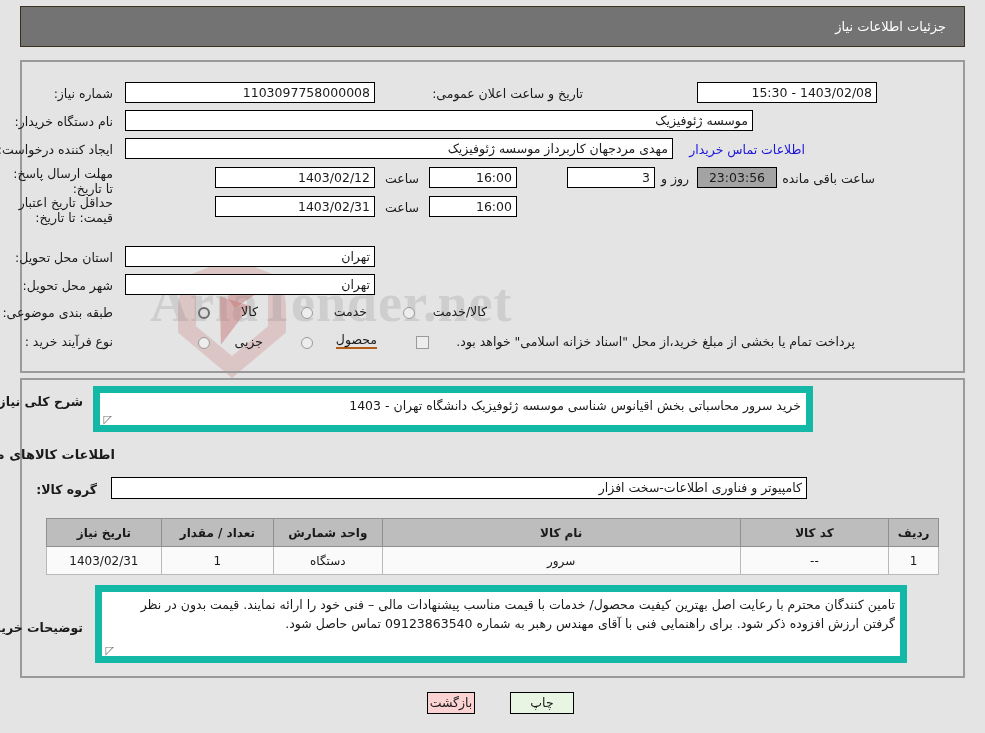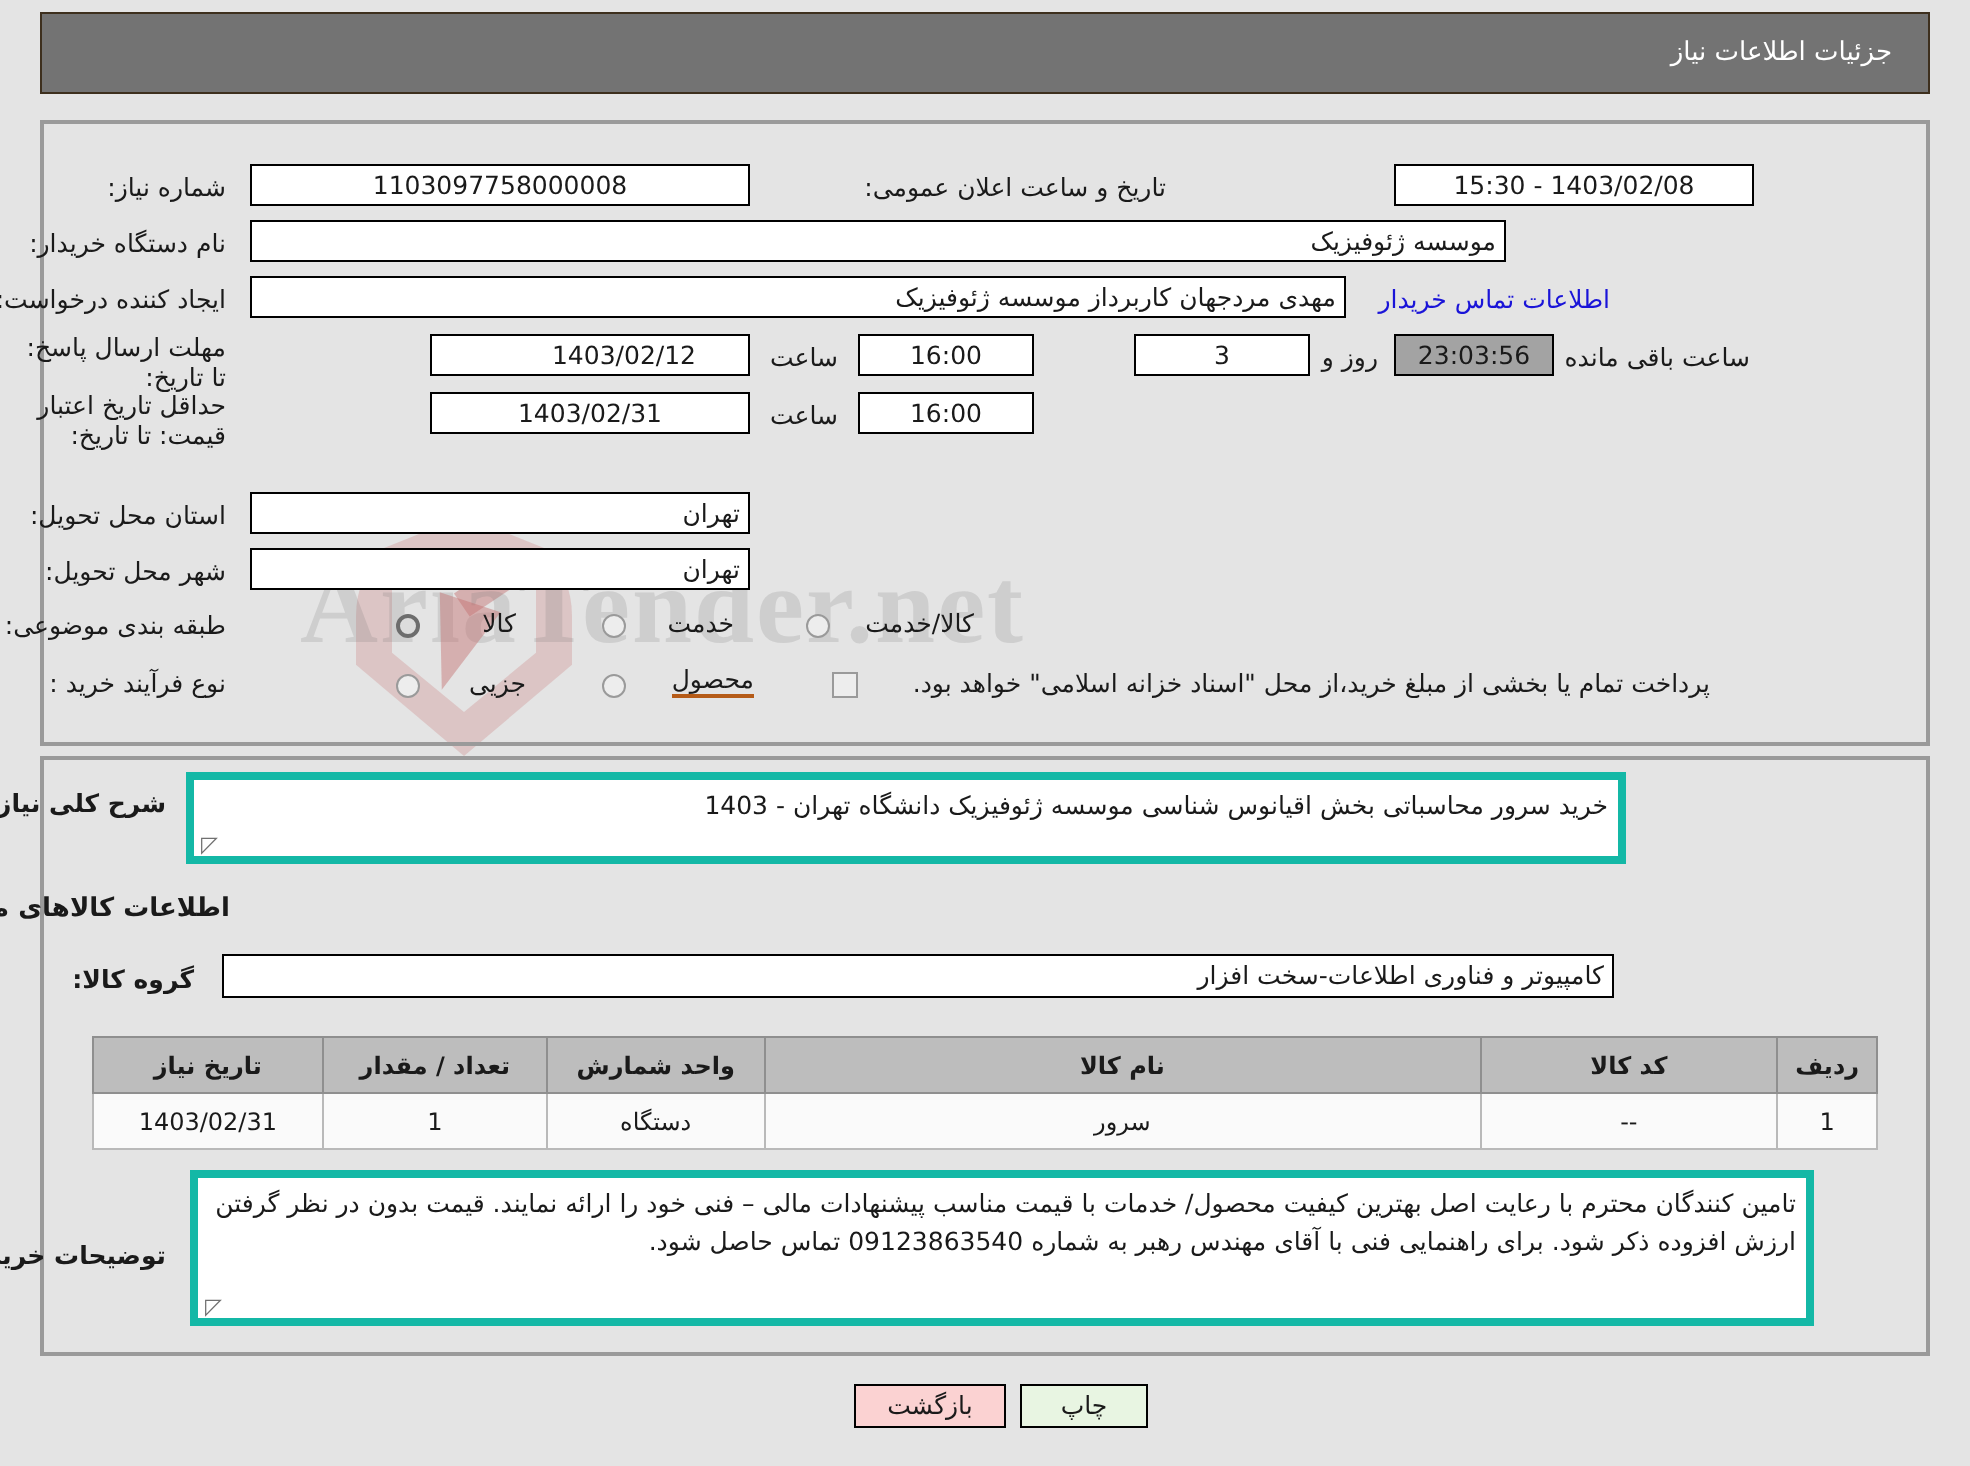--- a/index.html
+++ b/index.html
@@ -114,21 +114,21 @@
     background: #ffffff;
     font-size: 12.5px;
     color: #1a1a1a;
     line-height: 19px;
     height: 21px;
     padding: 0 4px;
     white-space: nowrap;
     overflow: hidden;
     z-index: 3;
   }
-  .fld.center { text-align: center; }
+  .fld.center { }
   .fld.right  { text-align: right; }
   .fld.cream  { background: #a3a3a3; text-align: center; }
 
   .lbl {
     position: absolute;
     font-size: 12.5px;
     color: #1a1a1a;
     line-height: 16px;
     white-space: nowrap;
     z-index: 3;
@@ -167,21 +167,21 @@
     z-index: 3;
   }
   .radio-label.sel {
     border-bottom: 2px solid #b55b18;
   }
 
   
   .ta {
     position: absolute;
     box-sizing: border-box;
-    border: 4px solid #14b8a6;
+    border: 7px solid #14b8a6;
     background: #ffffff;
     font-size: 12.5px;
     color: #1a1a1a;
     line-height: 19px;
     padding: 3px 5px 0 5px;
     text-align: right;
     z-index: 3;
     overflow: hidden;
   }
   .ta .grip {
@@ -237,21 +237,21 @@
     box-sizing: border-box;
     border: 1px solid #000;
     font-size: 12.5px;
     color: #1a1a1a;
     text-align: center;
     line-height: 20px;
     height: 22px;
     cursor: pointer;
     z-index: 3;
   }
-  .btn.back  { background: #fbd2d2; left: 427px; top: 692px; width: 76px; }
+  .btn.back  { background: #fbd2d2; left: 427px; top: 692px; width: 48px; }
   .btn.print { background: #e8f5e2; left: 510px; top: 692px; width: 64px; }
 </style>
 </head>
 <body>
 
 <div class="watermark">
   <div class="wm-shield"></div>
   <div class="wm-bolt"></div>
   <div class="wm-bolt2"></div>
   <div class="wm-text">AriaTender.net</div>

